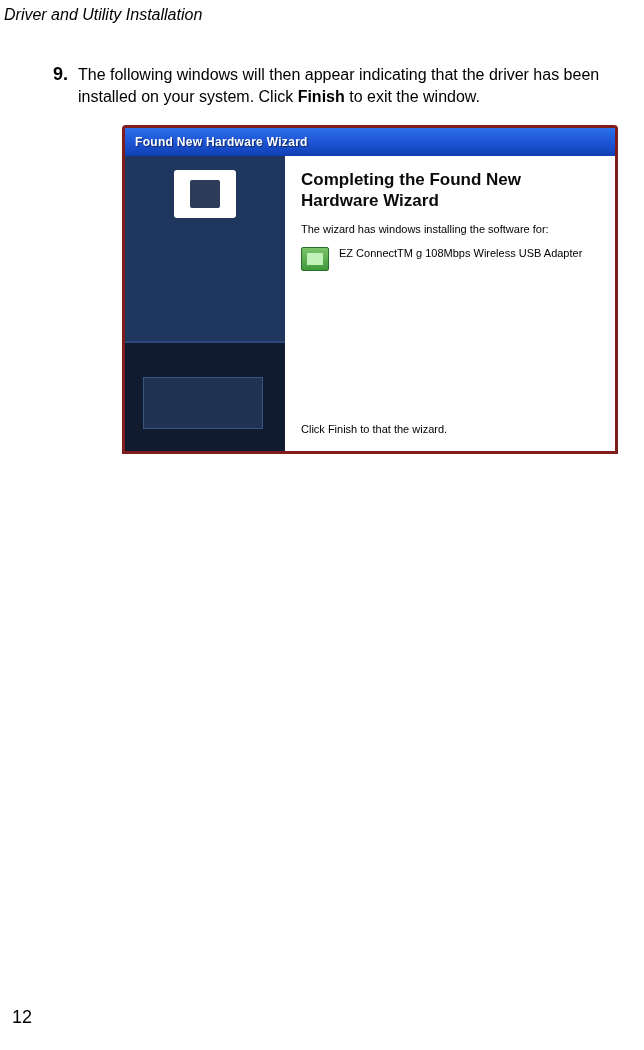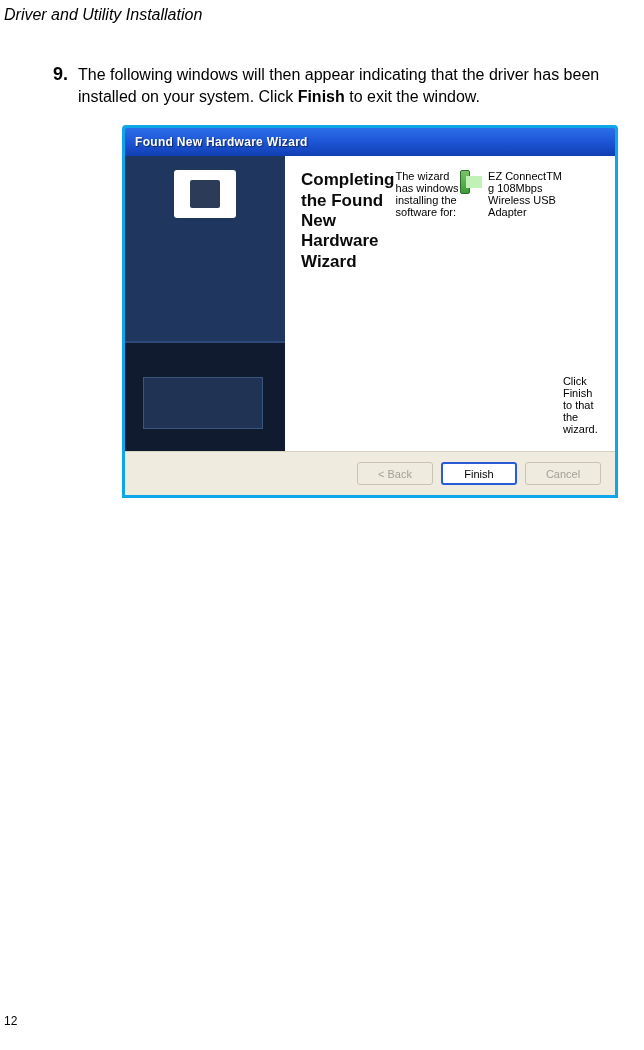--- a/index.html
+++ b/index.html
@@ -35,21 +35,21 @@
     font-size: 16px;
     line-height: 1.35;
     max-width: 560px;
   }
   .step-text b { font-weight: bold; }
   .wizard-wrap {
     margin: 18px 0 0 80px;
   }
   .wizard {
     width: 496px;
-    border: 3px solid #0ea5e9;
+    border: 3px solid #7f1d1d;
     border-radius: 4px 4px 0 0;
     background: #efebde;
     overflow: hidden;
   }
   .titlebar {
     height: 28px;
     background: linear-gradient(#2b6fe8,#1e55d6 50%,#0f3fb3);
     color: #fff;
     font-family: Tahoma, Arial, sans-serif;
     font-size: 12px;
@@ -96,38 +96,38 @@
     left:18px; bottom:22px;
     width:120px;height:52px;
     background:#213355;
     border:1px solid #3a557e;
   }
   .wiz-right {
     flex: 1;
     background: #fff;
     padding: 14px 14px 8px 16px;
     font-family: Tahoma, Arial, sans-serif;
-    display:flex;flex-direction:row;
+    display:flex;flex-direction:column;
   }
   .wiz-heading {
     font-family: "Trebuchet MS", Tahoma, Arial, sans-serif;
     font-size: 17px;
     font-weight: bold;
     color:#0b0b0b;
     line-height:1.2;
     margin-bottom:12px;
   }
   .wiz-sub {
     font-size: 11px;
     color:#000;
     margin-bottom:12px;
   }
   .device-row{
     display:flex;
-    gap:18px;
+    gap:10px;
     align-items:flex-start;
     font-size:11px;
   }
   .device-icon{
     width:28px;height:24px;
     background: linear-gradient(#7bc36a,#3e9a3a);
     border:1px solid #2b6e2b;
     border-radius:2px;
     position:relative;
   }
@@ -159,23 +159,23 @@
     display:flex;align-items:center;justify-content:center;
   }
   .btn.disabled{ color:#a4a099; border-color:#c8c3b3;}
   .btn.primary{
     border:2px solid #2a5bd7;
     background:#fff;
     color:#000;
   }
   .page-num{
     position:absolute;
-    left:4px;
+    left:12px;
     bottom:22px;
-    font-size:12px;
+    font-size:18px;
   }
 </style>
 </head>
 <body>
 
 <div class="page-header">Driver and Utility Installation</div>
 
 <div class="content">
   <div class="step-row">
     <div class="step-num">9.</div>
@@ -197,22 +197,17 @@
           <div class="wiz-heading">Completing the Found New Hardware Wizard</div>
           <div class="wiz-sub">The wizard has windows installing the software for:</div>
           <div class="device-row">
             <div class="device-icon"></div>
             <div>EZ ConnectTM g 108Mbps Wireless USB Adapter</div>
           </div>
           <div class="spacer"></div>
           <div class="wiz-footer-text">Click Finish to that the wizard.</div>
         </div>
       </div>
-      <div class="button-bar">
-        <div class="btn disabled">&lt; Back</div>
-        <div class="btn primary">Finish</div>
-        <div class="btn disabled">Cancel</div>
-      </div>
     </div>
   </div>
 </div>
 
 <div class="page-num">12</div>
 
 </body></html>

